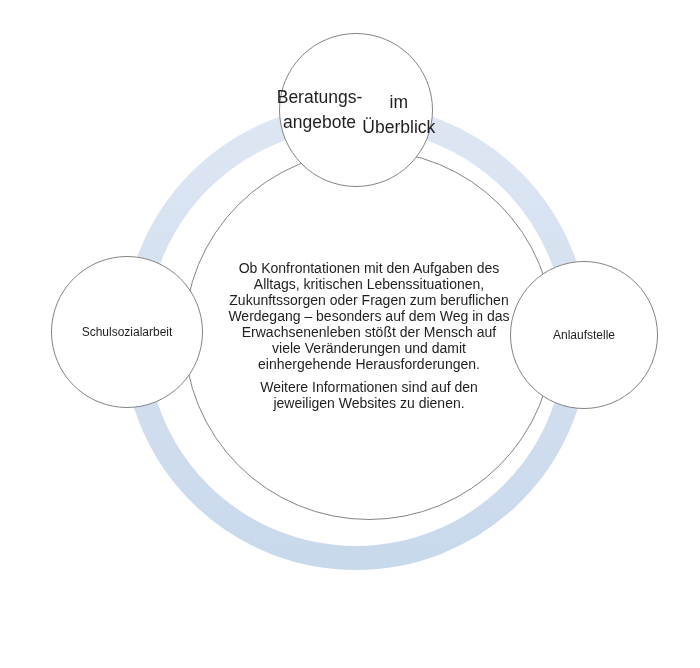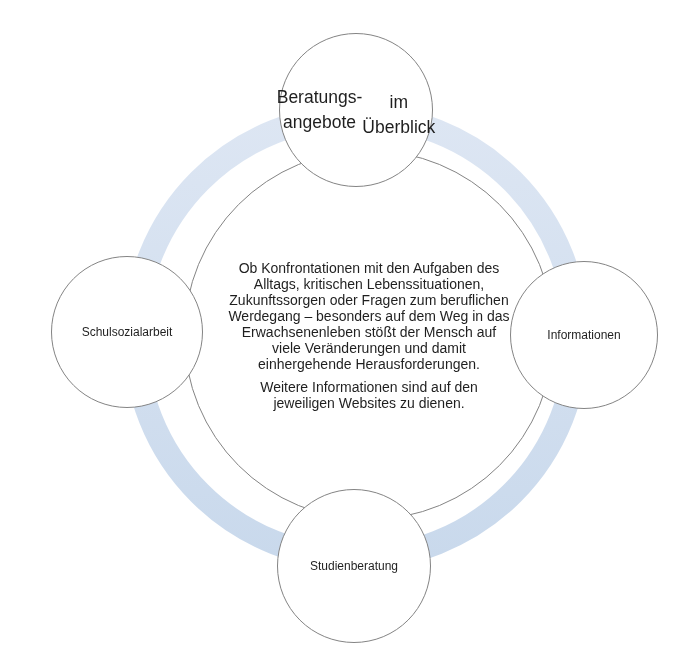--- a/index.html
+++ b/index.html
@@ -61,20 +61,17 @@
 angebote</div>
     <div class="hub-sub">im
 Überblick</div>
   </div>
 
   <div class="circle node node-left">
     <span class="node-label">Schulsozialarbeit</span>
   </div>
 
   <div class="circle node node-right">
-    <span class="node-label">Informationen</span>
+    <span class="node-label">Anlaufstelle</span>
   </div>
 
-  <div class="circle node node-bottom">
-    <span class="node-label">Studienberatung</span>
-  </div>
 
 </div>
 
 </body></html>

